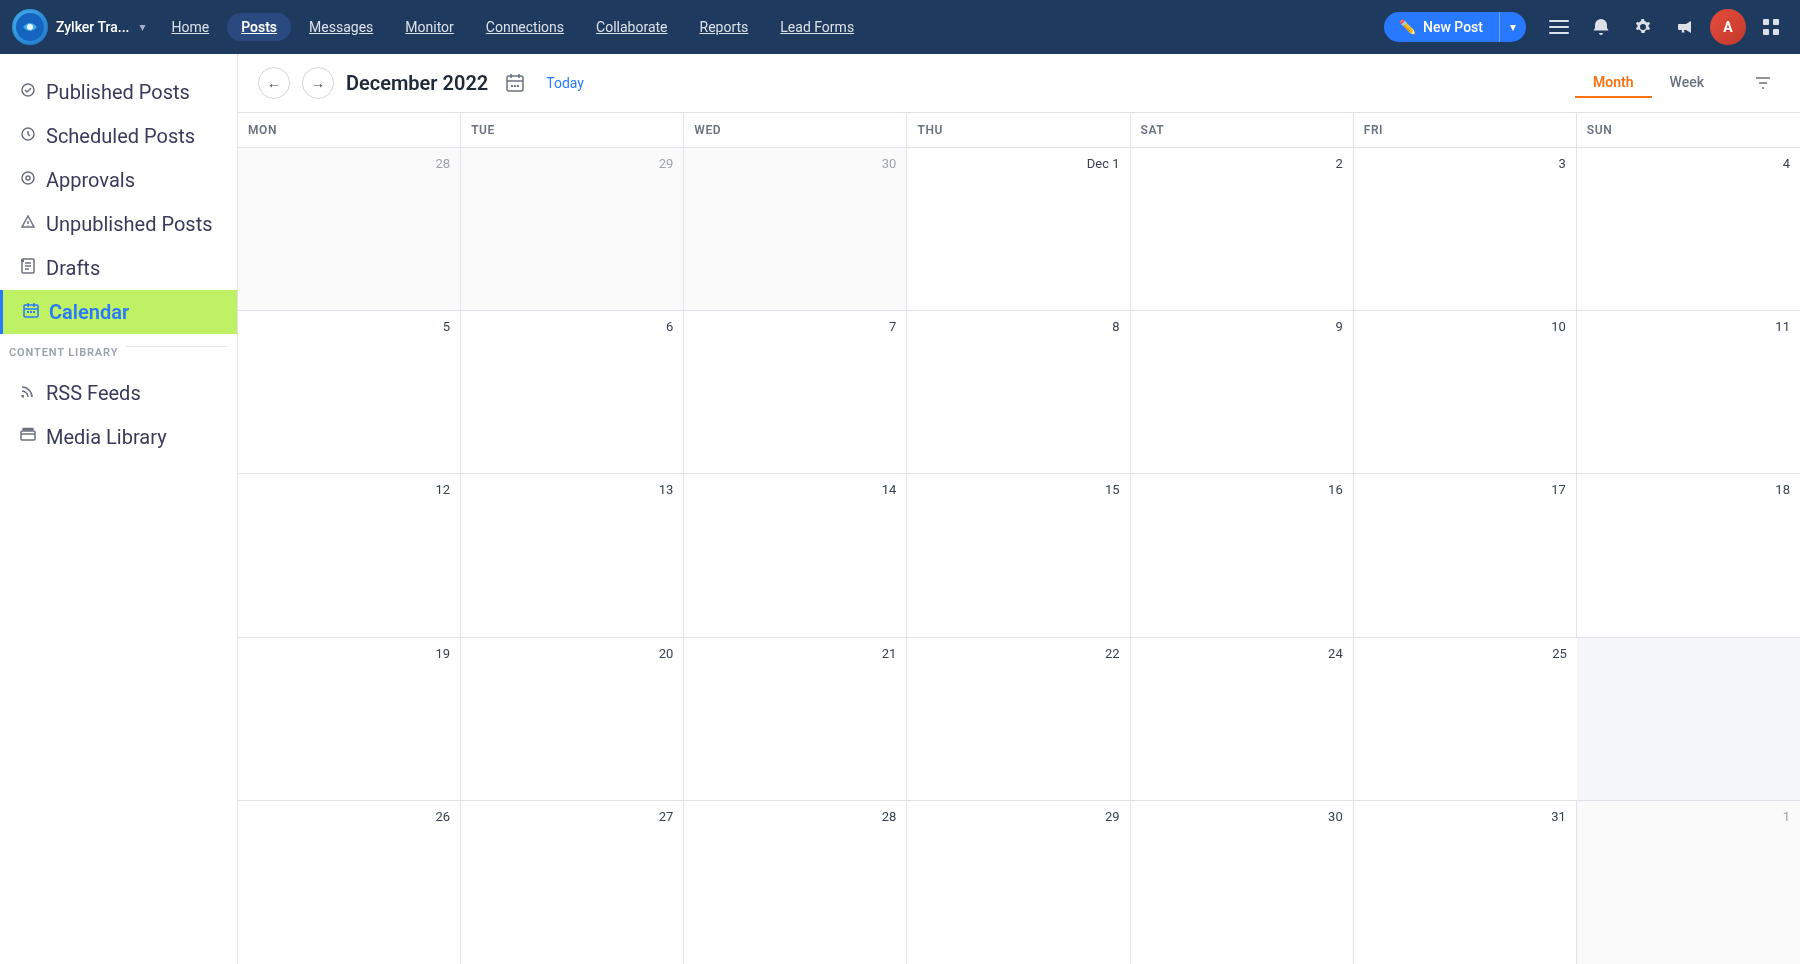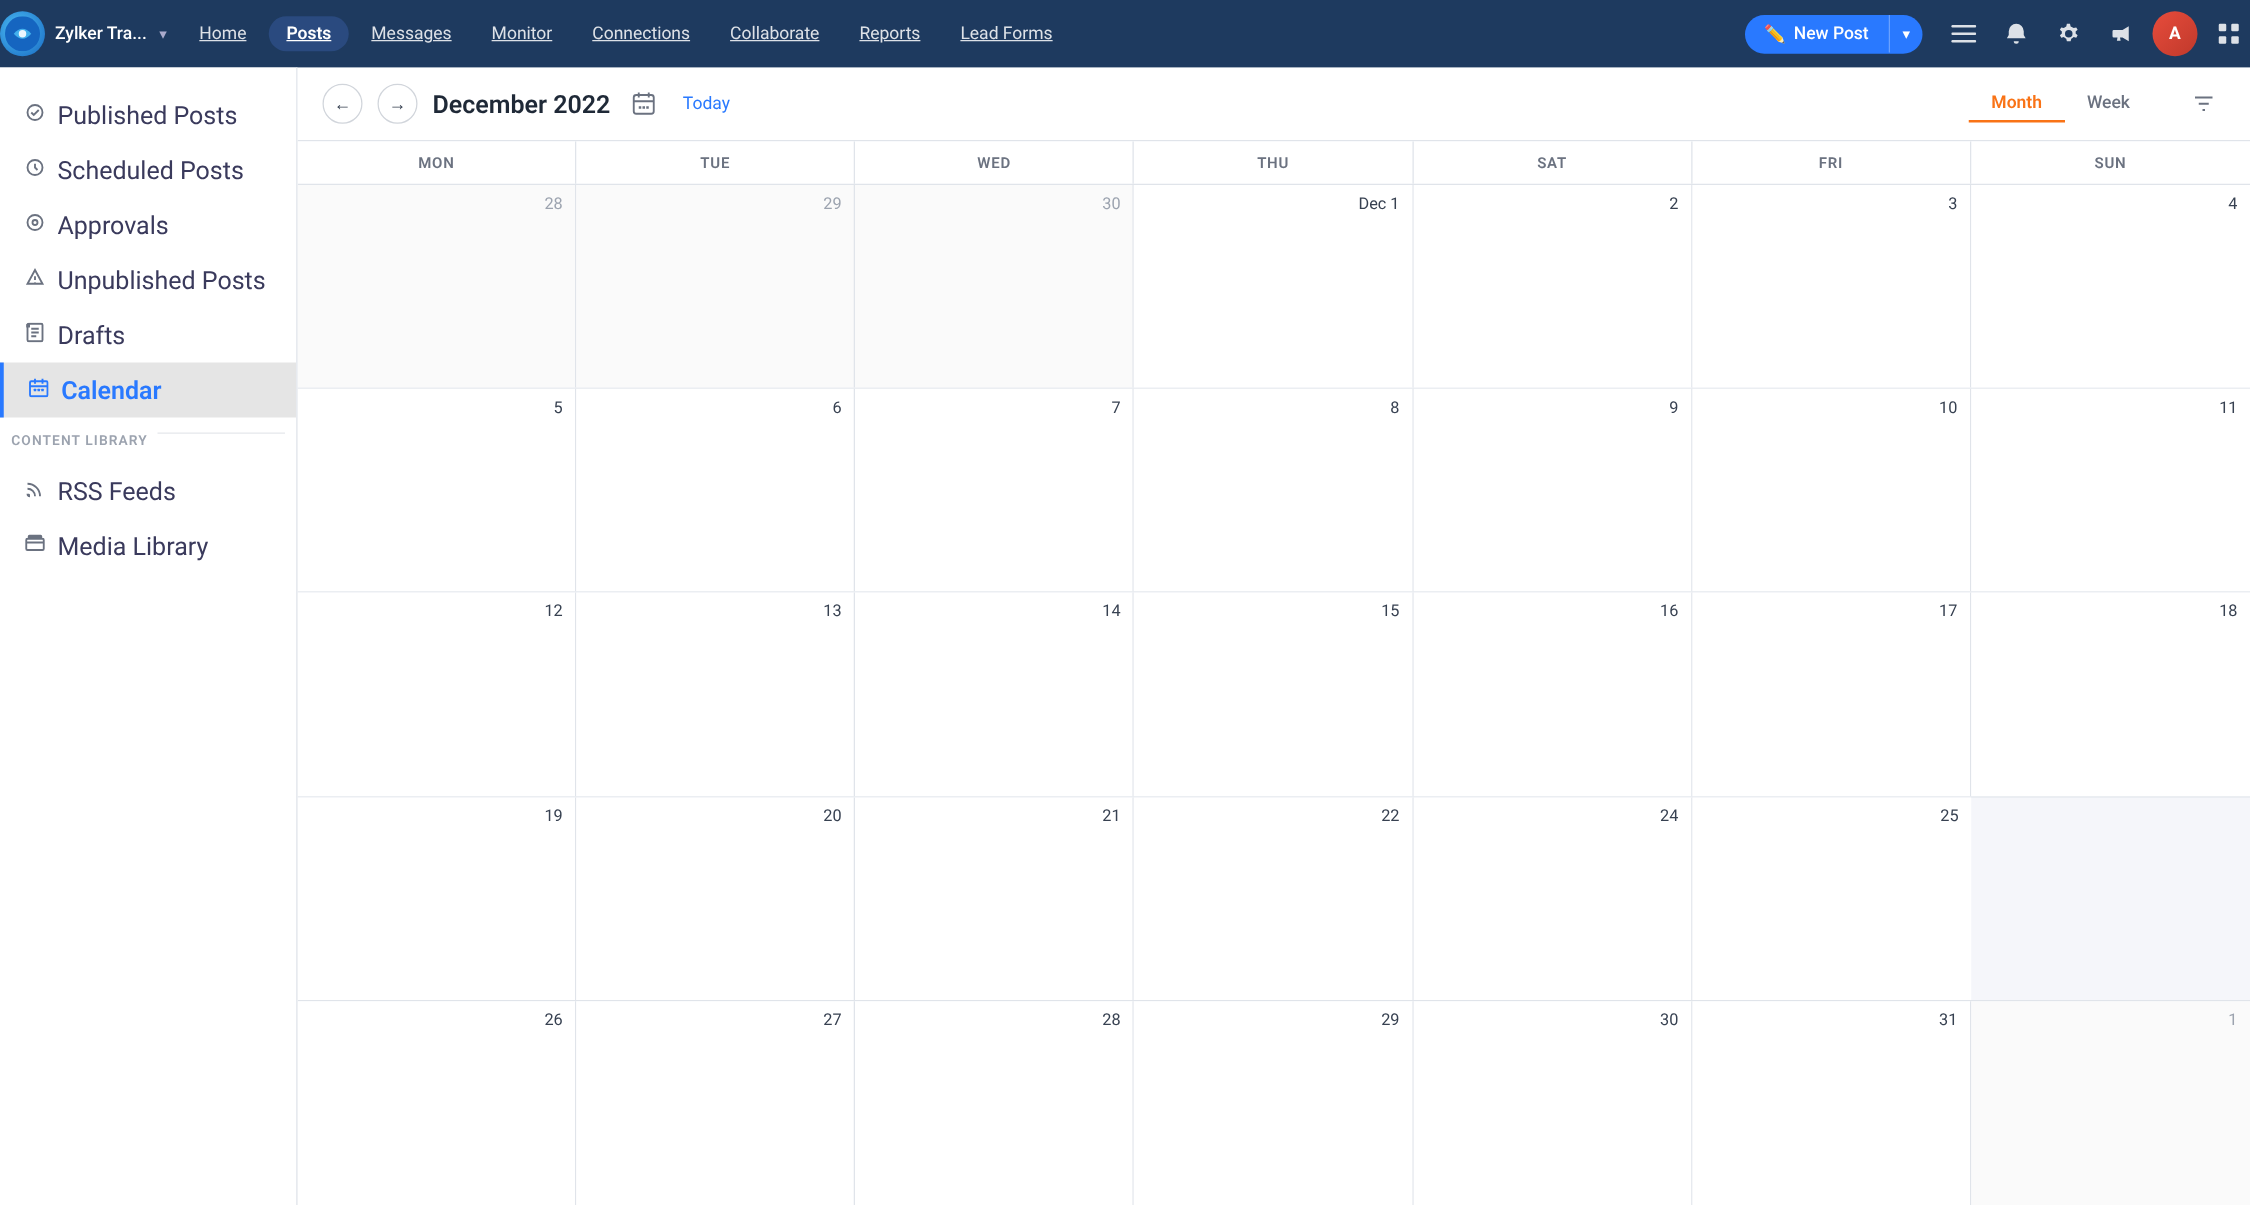--- a/index.html
+++ b/index.html
@@ -2,21 +2,21 @@
 <html><head>
   <meta charset="utf-8">
   <style>
     * { margin: 0; padding: 0; box-sizing: border-box; }
     body { font-family: -apple-system, BlinkMacSystemFont, 'Segoe UI', Roboto, sans-serif; background: #f5f6fa; width: 1800px; height: 964px; overflow: hidden; }
 
     
     .topnav {
       display: flex; align-items: center;
       background: #1e3a5f; color: white;
-      height: 54px; padding: 0 0; gap: 4px; text-align: center;
+      height: 54px; padding: 0 12px; gap: 4px; text-align: center;
     }
     .topnav-logo {
       display: flex; align-items: center; gap: 8px;
       margin-right: 8px; cursor: pointer;
     }
     .logo-circle {
       width: 36px; height: 36px; border-radius: 50%;
       background: radial-gradient(circle at 40% 40%, #4fc3f7, #1565c0);
       display: flex; align-items: center; justify-content: center;
       font-size: 10px; font-weight: bold; color: white; overflow: hidden;
@@ -68,21 +68,21 @@
     .sidebar {
       width: 238px; background: white; border-right: 1px solid #e0e4ea;
       padding: 16px 0; flex-shrink: 0; overflow-y: auto;
     }
     .sidebar-item {
       display: flex; align-items: center; gap: 10px;
       padding: 10px 20px; font-size: 20px; color: #3a3a5c;
       cursor: pointer; border-radius: 0;
     }
     .sidebar-item.active {
-      background: #e5e5e5; color: #2979ff; font-weight: 600;
+      background: #bef264; color: #2979ff; font-weight: 600;
       border-left: 3px solid #2979ff;
     }
     .sidebar-item.active .sidebar-icon { color: #2979ff; }
     .sidebar-icon { font-size: 16px; color: #6b7280; flex-shrink: 0; }
     .sidebar-divider {
       margin: 12px 9px; font-size: 11px; font-weight: 600;
       color: #9ca3af; letter-spacing: 0.08em;
       display: flex; align-items: flex-start; gap: 8px;
     }
     .sidebar-divider::after {
@@ -123,21 +123,21 @@
       color: #6b7280; cursor: pointer; font-size: 18px; margin-left: 12px;
     }
 
     
     .calendar-grid { flex: 1; display: flex; flex-direction: column; overflow: hidden; }
     .cal-days-header {
       display: grid; grid-template-columns: repeat(7, 1fr);
       background: white; border-bottom: 1px solid #e0e4ea;
     }
     .cal-day-label {
-      text-align: center; padding: 10px; font-size: 12px;
+      text-align: left; padding: 10px; font-size: 12px;
       font-weight: 600; color: #6b7280; letter-spacing: 0.05em;
       border-right: 1px solid #e0e4ea;
     }
     .cal-day-label:last-child { border-right: none; }
     .cal-body {
       flex: 1; display: grid; grid-template-rows: repeat(5, 1fr); overflow: hidden;
     }
     .cal-week { display: grid; grid-template-columns: repeat(7, 1fr); border-bottom: 1px solid #e0e4ea; }
     .cal-week:last-child { border-bottom: none; }
     .cal-cell {

